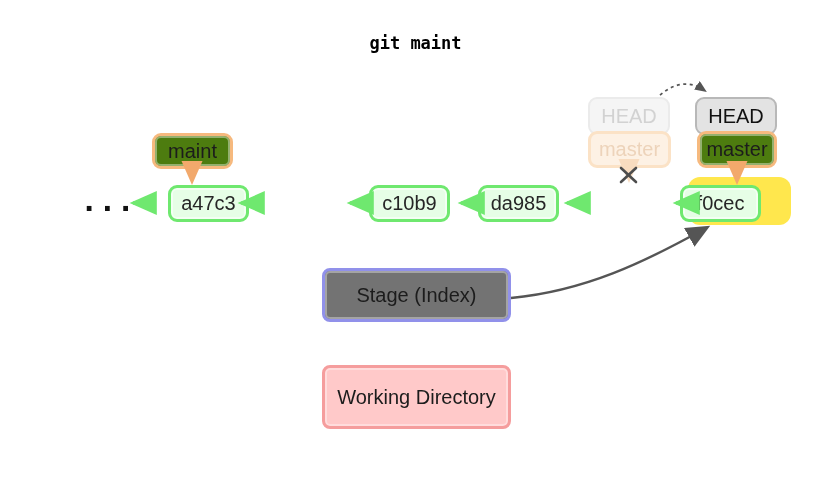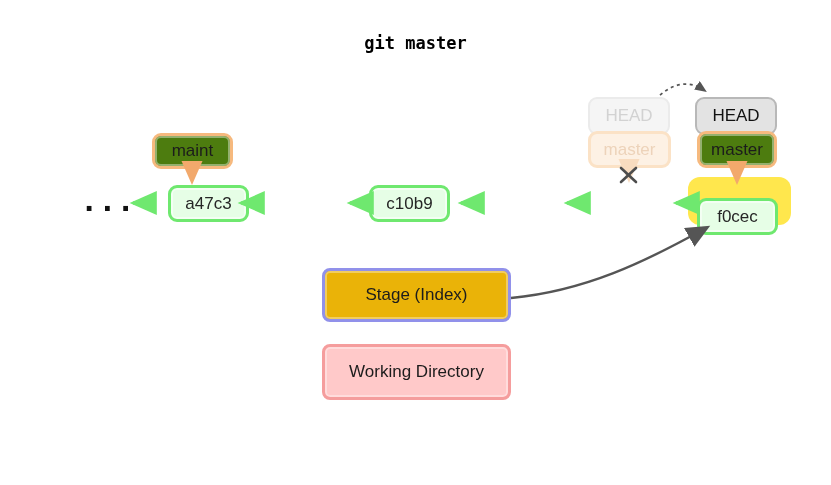--- a/index.html
+++ b/index.html
@@ -6,41 +6,41 @@
   .canvas{
     position:relative;width:831px;height:485px;background:#ffffff;overflow:hidden;
     font-family:"Liberation Sans",sans-serif;
   }
   .title{
     position:absolute;left:0;top:33px;width:831px;text-align:center;
     font-family:"DejaVu Sans Mono",monospace;font-weight:bold;font-size:17px;color:#000;
   }
   .box{
     position:absolute;box-sizing:border-box;display:flex;align-items:center;justify-content:center;
-    border-radius:9px;font-size:17px;color:#262626;
+    border-radius:9px;font-size:20px;color:#262626;
   }
   .commit{
     width:81px;height:37px;background:#e6fee6;border:3.5px solid #6fe86f;
     box-shadow:inset 0 0 0 2px rgba(255,255,255,.5);
   }
   .ref-orange{
     background:#4d7c0f;border:3px solid #f6b97e;color:#1c1c1c;
     box-shadow:inset 0 0 0 2px rgba(255,255,255,.4);
   }
   .ref-head{
     background:#e3e3e3;border:2.5px solid #b8b8b8;color:#111;
   }
   .ref-head-faded{
     background:#f5f5f5;border:2.5px solid #ebebeb;color:#d2d2d2;
   }
   .ref-orange-faded{
     background:#fdf1e4;border:3px solid #fbe2c6;color:#edd3ba;
   }
   .panel-stage{
-    background:#eab308;border:3px solid #9191ea;color:#1c1c1c;border-radius:8px;
+    background:#737373;border:3px solid #9191ea;color:#1c1c1c;border-radius:8px;
     box-shadow:inset 0 0 0 2px rgba(255,255,255,.35);
   }
   .panel-working{
     background:#ffc9c9;border:3px solid #f59d9d;color:#1c1c1c;border-radius:8px;
     box-shadow:inset 0 0 0 2px rgba(255,255,255,.35);
   }
   .glow{
     position:absolute;left:688px;top:177px;width:103px;height:48px;border-radius:12px;
     background:#ffe74d;
   }
@@ -48,40 +48,41 @@
     position:absolute;left:84px;top:186px;font-size:27px;font-weight:bold;color:#111;
     letter-spacing:8px;font-family:"DejaVu Sans",sans-serif;
   }
   svg.overlay{position:absolute;left:0;top:0;pointer-events:none;}
 </style>
 </head>
 <body>
 
 <div class="canvas">
 
-  <div class="title">git master</div>
+  <div class="title">git maint</div>
 
   <div class="dots">...</div>
 
   <div class="glow"></div>
 
   <div class="box ref-head-faded" style="left:588px;top:97px;width:82px;height:38px;">HEAD</div>
   <div class="box ref-orange-faded" style="left:588px;top:131px;width:83px;height:37px;">master</div>
 
   <div class="box ref-head" style="left:695px;top:97px;width:82px;height:38px;">HEAD</div>
   <div class="box ref-orange" style="left:697px;top:131px;width:80px;height:37px;">master</div>
 
   <div class="box ref-orange" style="left:152px;top:133px;width:81px;height:36px;">maint</div>
 
   <div class="box commit" style="left:168px;top:185px;">a47c3</div>
   <div class="box commit" style="left:369px;top:185px;">c10b9</div>
-  <div class="box commit" style="left:697px;top:185px;margin-top:13px;">f0cec</div>
+  <div class="box commit" style="left:478px;top:185px;">da985</div>
+  <div class="box commit" style="left:680px;top:185px;">f0cec</div>
 
   <div class="box panel-stage" style="left:322px;top:268px;width:189px;height:54px;">Stage (Index)</div>
-  <div class="box panel-working" style="left:322px;top:344px;width:189px;height:56px;">Working Directory</div>
+  <div class="box panel-working" style="left:322px;top:365px;width:189px;height:64px;">Working Directory</div>
 
   <svg class="overlay" width="831" height="485" viewBox="0 0 831 485">
     <defs>
       <marker id="mG" markerWidth="9" markerHeight="8" refX="7" refY="3.5" orient="auto">
         <path d="M0,0 L8,3.5 L0,7 Z" fill="#6fe86f"></path>
       </marker>
       <marker id="mO" markerWidth="9" markerHeight="8" refX="6" refY="3.5" orient="auto">
         <path d="M0,0 L8,3.5 L0,7 Z" fill="#f2a96c"></path>
       </marker>
       <marker id="mOf" markerWidth="9" markerHeight="8" refX="6" refY="3.5" orient="auto">

